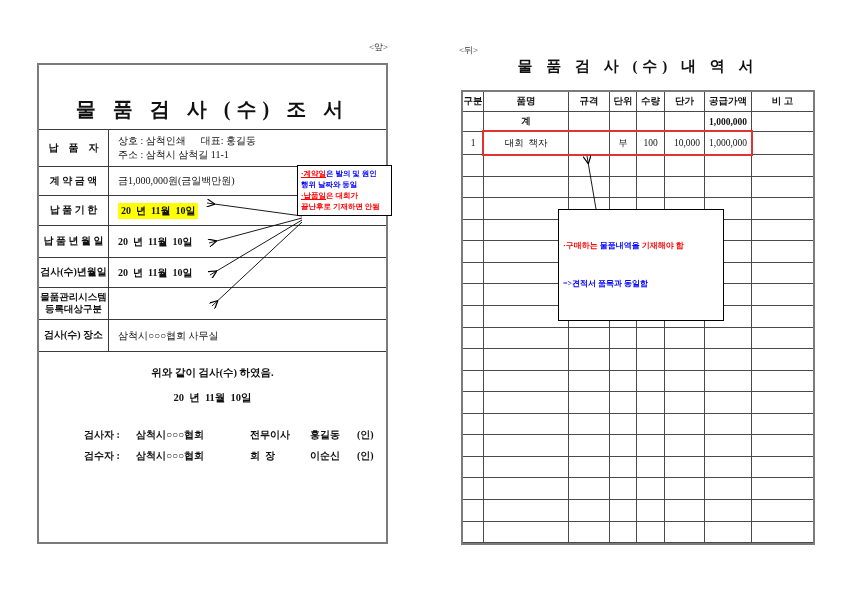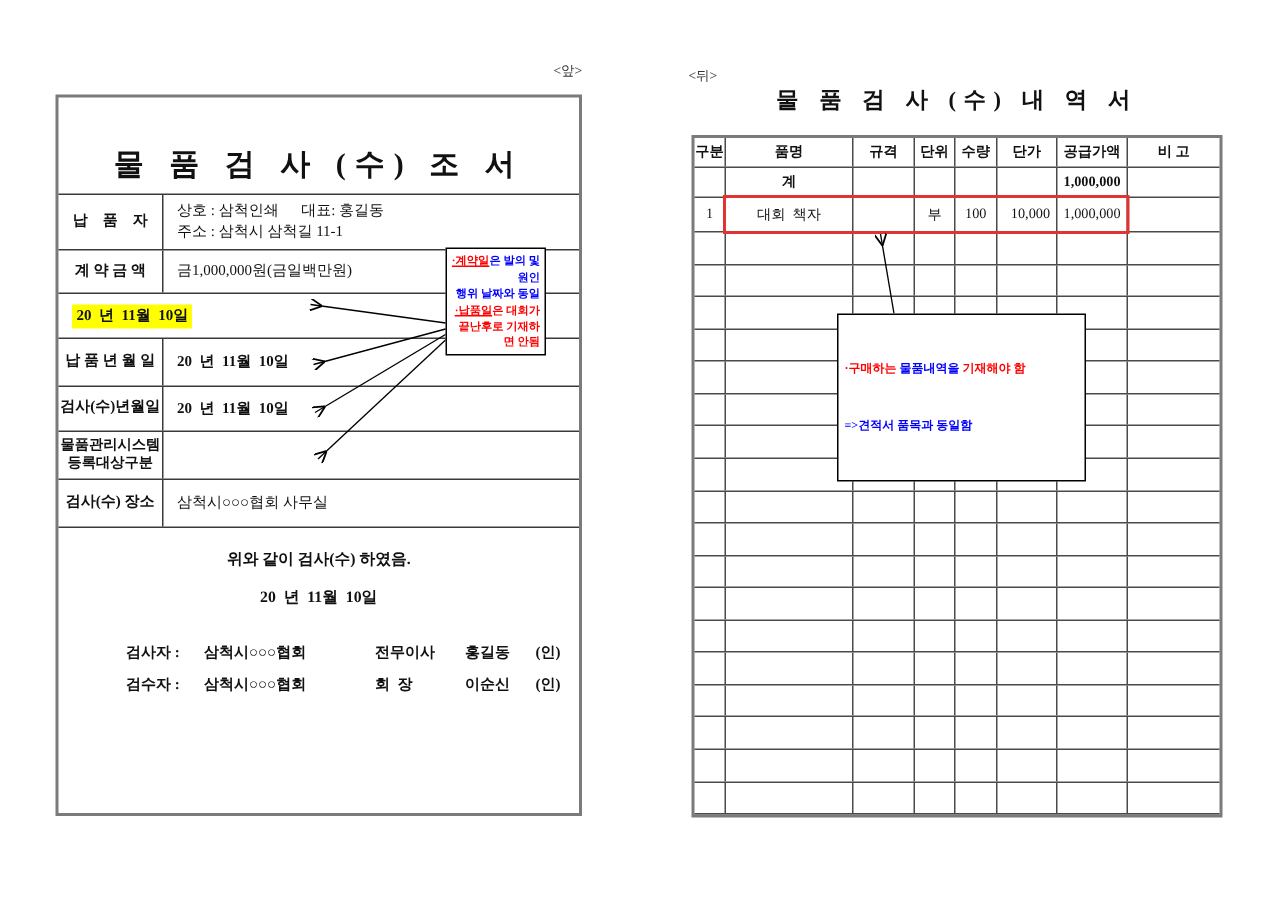--- a/index.html
+++ b/index.html
@@ -31,23 +31,23 @@
   .f-statement { position:absolute; top:14px; left:0; right:0; text-align:center;
     font-size:10.5px; font-weight:bold; white-space:pre; }
   .f-date { position:absolute; top:39px; left:0; right:0; text-align:center;
     font-size:10.5px; font-weight:bold; white-space:pre; }
   .sig-row { position:absolute; left:45px; display:flex; font-size:10px; font-weight:bold; white-space:pre; }
   .sig-1 { top:76px; } .sig-2 { top:97px; }
   .sig-role { width:52px; } .sig-org { width:100px; } .sig-title { width:60px;margin-left:14px; }
   .sig-name { width:47px; } .sig-seal { width:30px; }
 
   
-  .f-note { position:absolute; left:258px; top:100px; width:67px; background:#fff;
+  .f-note { position:absolute; left:258px; top:100px; width:95px; background:#fff;
     border:1px solid #000; padding:3px 3px 2px 3px; font-size:7.5px; line-height:1.45;
-    z-index:3; font-weight:bold;text-align:right; }
+    z-index:3; font-weight:bold; }
   .red { color:#ff0000; } .blue { color:#0000ff; }
   .head { color:#ff0000; font-weight:bold; text-decoration:underline; }
   .arrow-layer { position:absolute; left:0; top:0; width:351px; height:481px;
     pointer-events:none; z-index:2; }
 
   
   .back-table { position:absolute; left:461px; top:90px; width:354px; height:455px;
     border:2px solid #7b7b7b; background:#fff; display:flex; flex-direction:column; }
   .brow { display:flex; border-bottom:1px solid #4a4a4a; flex-shrink:0; }
   .brow.hdr { height:20px; font-weight:bold; }
@@ -89,20 +89,21 @@
     </div>
   </div>
 
   <div class="frow" style="height:29px">
     <div class="flabel">계 약 금 액</div>
     <div class="fvalue"><span>금1,000,000원(금일백만원)</span></div>
   </div>
 
 
   <div class="frow" style="height:30px">
+    <div class="flabel">납 품 기 한</div>
     <div class="fvalue"><span class="hl">20  년  11월  10일</span></div>
   </div>
 
   <div class="frow" style="height:32px">
     <div class="flabel">납 품 년 월 일</div>
     <div class="fvalue bold"><span>20  년  11월  10일</span></div>
   </div>
 
   <div class="frow" style="height:30px">
     <div class="flabel">검사(수)년월일</div>

